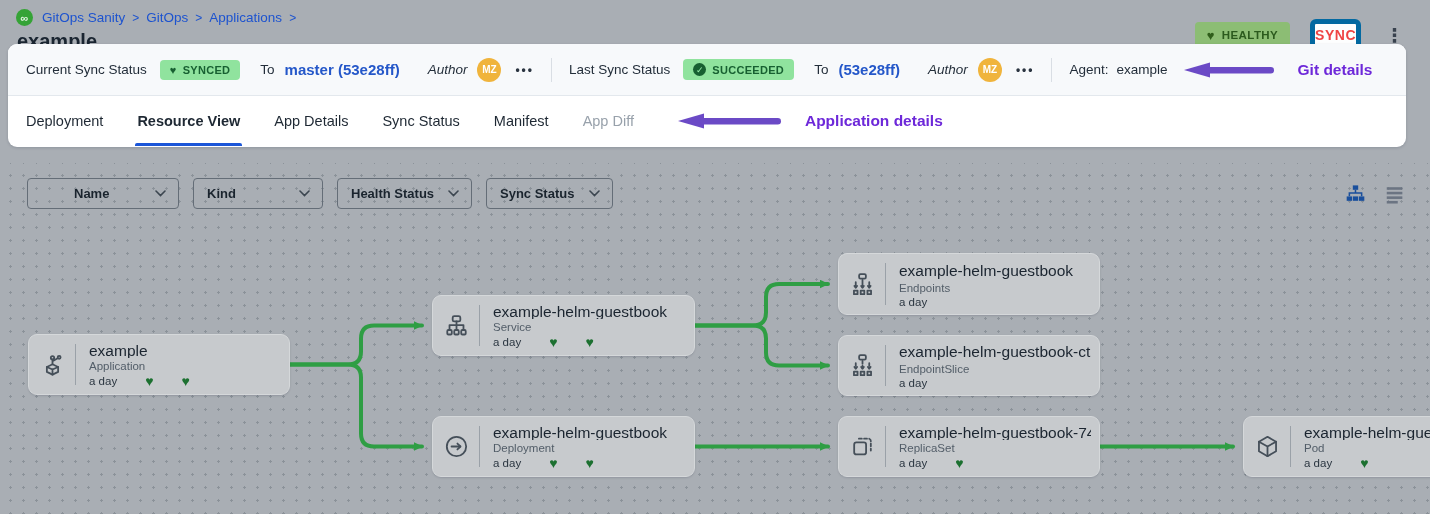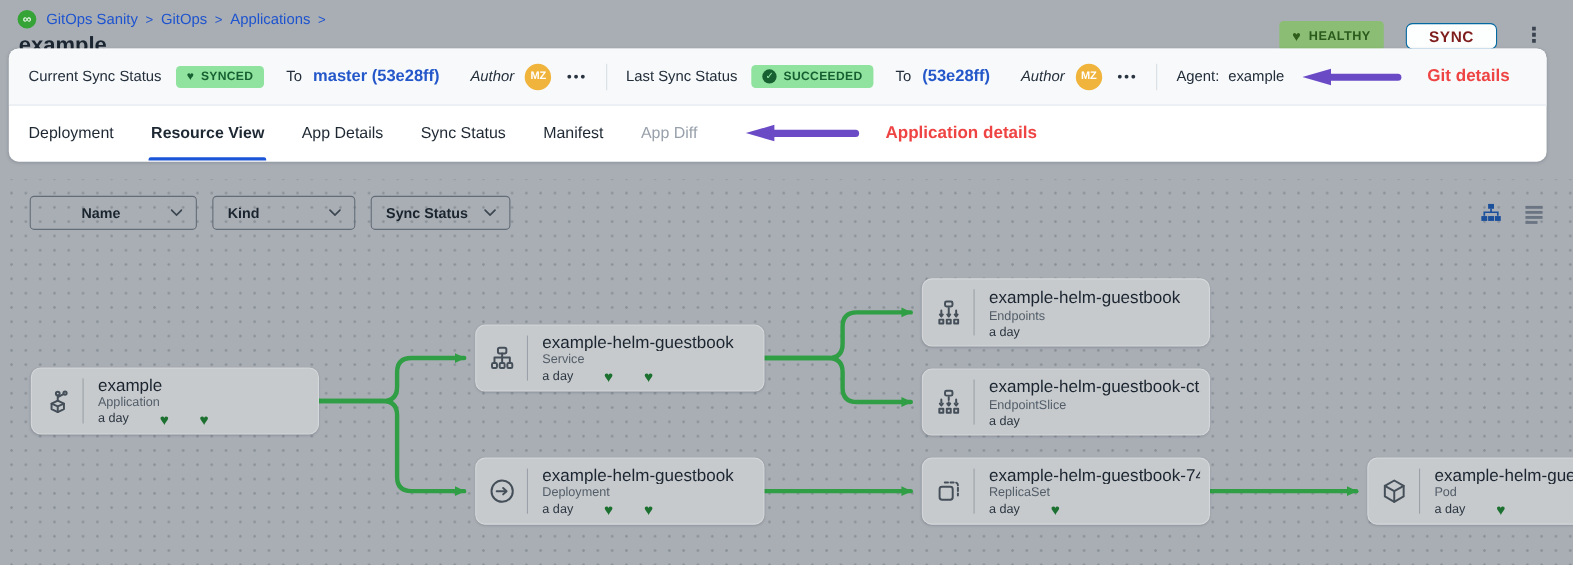--- a/index.html
+++ b/index.html
@@ -10,39 +10,39 @@
   
   .top-header { position:absolute; top:0; left:0; width:100%; height:60px; }
   .breadcrumb { position:absolute; top:9px; left:16px; display:flex; align-items:center; gap:7px; font-size:13.5px; font-weight:500; color:#1d53cf; }
   .crumb-logo { width:17px; height:17px; border-radius:50%; background:#35a336; color:#eaf6e9; font-size:11px; font-weight:700; display:flex; align-items:center; justify-content:center; margin-right:2px; }
   .crumb-link { cursor:pointer; }
   .crumb-sep { color:#1d53cf; font-size:12px; }
   .page-title { position:absolute; top:30px; left:17px; font-size:20px; font-weight:700; color:#1a2531; }
   .header-actions { position:absolute; top:19px; right:22px; display:flex; align-items:center; gap:20px; }
   .healthy-badge { display:flex; align-items:center; gap:7px; background:#8cbd74; color:#2b5a1d; font-size:11.5px; font-weight:700; letter-spacing:.4px; padding:6px 12px; border-radius:4px; }
   .healthy-badge .hb-heart { font-size:13px; color:#2f5e1b; }
-  .sync-button { background:#fdfefe; border:1px solid #0369a1; color:#7f1d1d; font-weight:700; font-size:14px; letter-spacing:.5px; padding:3px 20px; border-radius:6px; cursor:pointer; font-family:inherit; }
+  .sync-button { background:#fdfefe; border:5px solid #0369a1; color:#ef4444; font-weight:700; font-size:14px; letter-spacing:.5px; padding:3px 0; border-radius:6px; cursor:pointer; font-family:inherit; }
   .kebab { color:#39424e; font-size:19px; font-weight:700; line-height:1; cursor:pointer; padding:2px 4px; }
 
   
   .card { position:absolute; top:44px; left:8px; width:1398px; height:103px; background:#ffffff; border-radius:9px; box-shadow:0 1px 3px rgba(30,40,60,.18); overflow:hidden; }
   .status-row { height:52px; background:#f7f9fb; border-bottom:1px solid #e3e8ed; display:flex; align-items:center; padding:0 18px; font-size:13.5px; color:#232e3a; }
   .s-label { white-space:nowrap; }
   .green-badge { display:flex; align-items:center; gap:6px; background:#90e39e; color:#176031; font-size:11px; font-weight:700; letter-spacing:.3px; padding:4px 10px; border-radius:4px; margin:0 20px 0 13px; white-space:nowrap; }
   .gb-heart { font-size:11px; color:#176031; }
   .gb-check { width:13px; height:13px; border-radius:50%; background:#176031; color:#9cefae; font-size:9px; display:flex; align-items:center; justify-content:center; }
   .to-label { margin-right:10px; }
   .rev-link { color:#2457c9; font-weight:700; font-size:15px; margin-right:28px; white-space:nowrap; cursor:pointer; }
   .author-label { margin-right:10px;font-style:italic; }
   .avatar { width:24px; height:24px; border-radius:50%; background:#f0b43c; color:#ffffff; font-size:10px; font-weight:700; display:flex; align-items:center; justify-content:center; margin-right:14px; }
   .more-dots { color:#2a3440; font-size:12px; font-weight:700; letter-spacing:2px; cursor:pointer; }
   .v-div { width:1px; height:24px; background:#d9dee4; margin:0 17px; }
   .agent-group { display:flex; align-items:center; gap:8px; white-space:nowrap; }
   .annotation { display:flex; align-items:center; gap:22px; margin-left:16px; }
-  .annotation-text { font-size:15.5px; font-weight:700; color:#ef4444; white-space:nowrap; }
+  .annotation-text { font-size:15.5px; font-weight:700; color:#6d28d9; white-space:nowrap; }
 
   .tabs-row { height:50px; display:flex; align-items:center; padding:0 18px; gap:34px; }
   .tab { font-size:14.5px; color:#1e2833; cursor:pointer; position:relative; height:50px; display:flex; align-items:center; white-space:nowrap; }
   .tab.active { font-weight:700; }
   .tab.active::after { content:""; position:absolute; left:-2px; right:-2px; bottom:0; height:3px; background:#1b56d8; border-radius:2px 2px 0 0; }
   .tab.disabled { color:#98a1ab; }
 
   
   .canvas { position:absolute; top:163px; left:0; width:1430px; height:351px;
     background-image:radial-gradient(#8b9299 1.1px, transparent 1.3px);
@@ -152,20 +152,26 @@
 
   <div class="filter-bar">
       <div class="filter-btn" style="width: 152px; padding-left: 46px;">
         <span>Name</span>
         <svg width="11" height="7" viewBox="0 0 11 7">
           <polyline points="1,1 5.5,5.5 10,1" fill="none" stroke="#3c4650" stroke-width="1.6" stroke-linecap="round"></polyline>
         </svg>
       </div>
       <div class="filter-btn" style="width: 130px;">
         <span>Kind</span>
+        <svg width="11" height="7" viewBox="0 0 11 7">
+          <polyline points="1,1 5.5,5.5 10,1" fill="none" stroke="#3c4650" stroke-width="1.6" stroke-linecap="round"></polyline>
+        </svg>
+      </div>
+      <div class="filter-btn" style="width: 135px;">
+        <span>Health Status</span>
         <svg width="11" height="7" viewBox="0 0 11 7">
           <polyline points="1,1 5.5,5.5 10,1" fill="none" stroke="#3c4650" stroke-width="1.6" stroke-linecap="round"></polyline>
         </svg>
       </div>
       <div class="filter-btn" style="width: 127px;">
         <span>Sync Status</span>
         <svg width="11" height="7" viewBox="0 0 11 7">
           <polyline points="1,1 5.5,5.5 10,1" fill="none" stroke="#3c4650" stroke-width="1.6" stroke-linecap="round"></polyline>
         </svg>
       </div>

